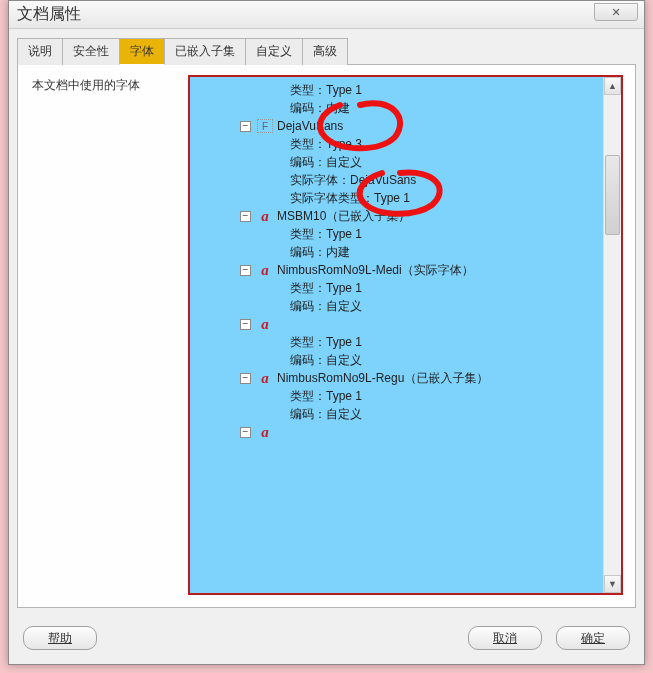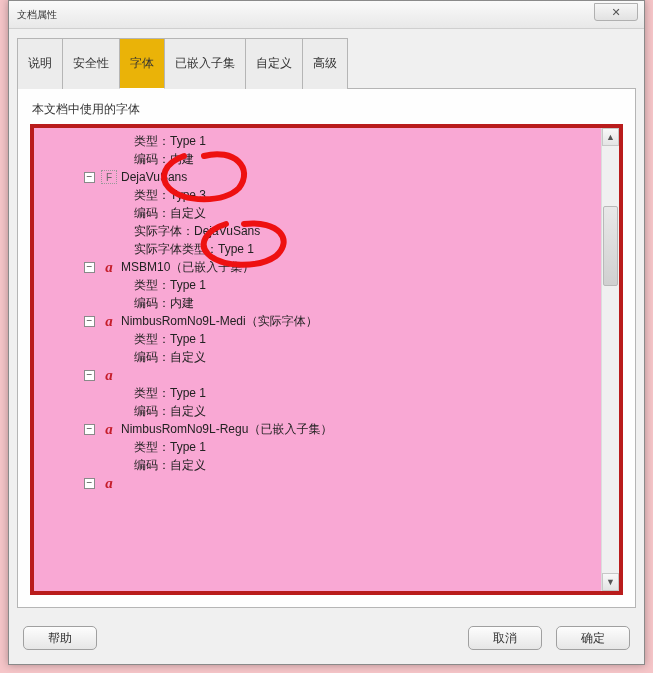--- a/index.html
+++ b/index.html
@@ -25,39 +25,39 @@
   }
   .titlebar {
     height: 28px;
     background: linear-gradient(#fafafa, #e8e8e8);
     border-bottom: 1px solid #cfcfcf;
     display: flex;
     align-items: center;
     padding: 0 8px;
     position: relative;
   }
-  .titlebar-title { font-size: 10px; color: #333; }
+  .titlebar-title { font-size: 16px; color: #333; }
   .close-btn {
     position: absolute;
     right: 6px; top: 2px;
     width: 44px; height: 18px;
     border: 1px solid #b0b0b0;
     border-radius: 0 0 3px 3px;
     background: linear-gradient(#f6f6f6, #e2e2e2);
     display: flex; align-items: center; justify-content: center;
     font-size: 11px; color: #555;
     cursor: pointer;
   }
   .tabs {
     display: flex;
     padding: 8px 8px 0 8px;
     gap: 0;
   }
   .tab {
-    padding: 16px 10px;
+    padding: 4px 10px;
     border: 1px solid #b5b5b5;
     border-bottom: none;
     background: #ececec;
     margin-right: -1px;
     cursor: pointer;
     color: #333;
     position: relative;
     top: 1px;
   }
   .tab.active {
@@ -65,33 +65,34 @@
     border-bottom: 1px solid #fff;
     z-index: 2;
   }
   .tab-panel {
     margin: 0 8px 8px 8px;
     border: 1px solid #b5b5b5;
     background: #fefefe;
     flex: 1;
     padding: 10px 12px 12px 12px;
     display: flex;
-    flex-direction: column;
+    flex-direction: row;
   }
   .panel-header {
     font-size: 12px;
     color: #333;
     padding: 2px 0 6px 2px;
   }
   .tree-wrap {
     flex: 1;
-    border: 4px solid #b91c1c;
-    background: #f9a8d4;
+    border: 2px solid #b91c1c;
+    background: #7dd3fc;
     position: relative;
     overflow: hidden;
+    margin-left: 48px;
   }
   .tree {
     position: absolute;
     left: 0; top: 0; right: 18px; bottom: 0;
     overflow: hidden;
     padding: 4px 0;
     color: #222;
   }
   .scrollbar {
     position: absolute;
@@ -158,25 +159,26 @@
     display: flex;
     padding: 10px 14px 14px 14px;
     gap: 14px;
   }
   .button-row .spacer { flex: 1; }
   .btn {
     min-width: 74px;
     height: 24px;
     border: 1px solid #a0a0a0;
     background: linear-gradient(#fdfdfd,#e6e6e6);
-    border-radius: 5px;
+    border-radius: 10px;
     font-size: 12px;
     color: #333;
     cursor: pointer;
     padding: 0 14px;
+    text-decoration: underline;
   }
   
   .anno {
     position: absolute;
     pointer-events: none;
   }
 </style>
 </head>
 <body>
 

